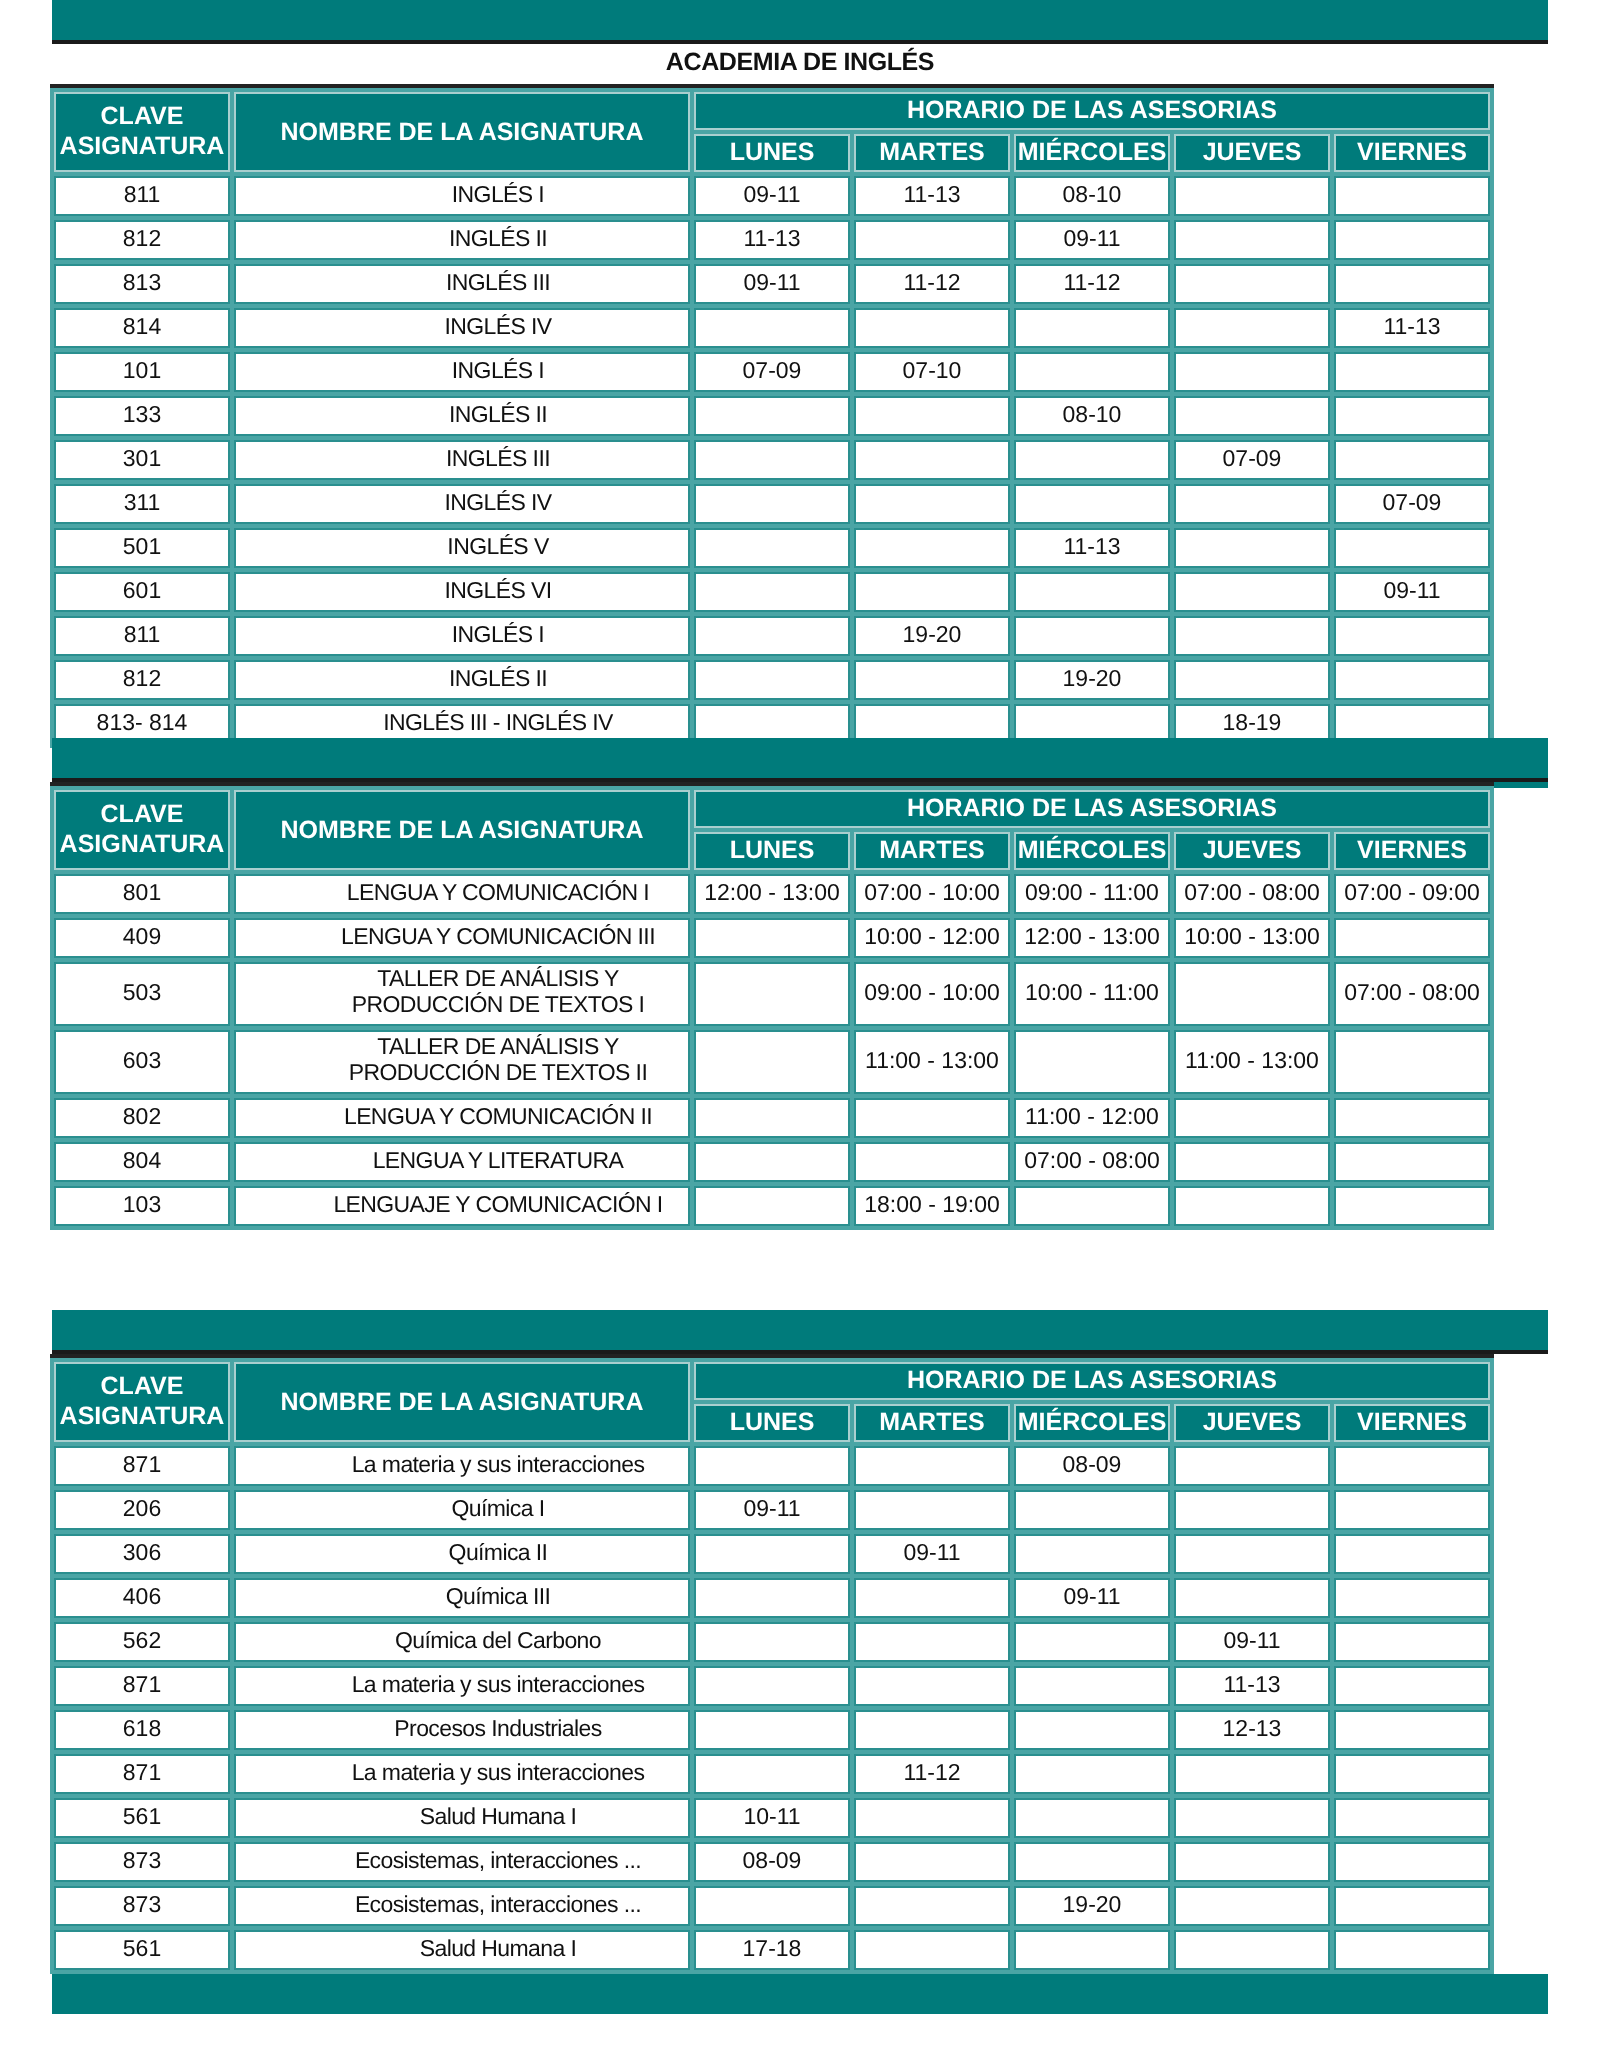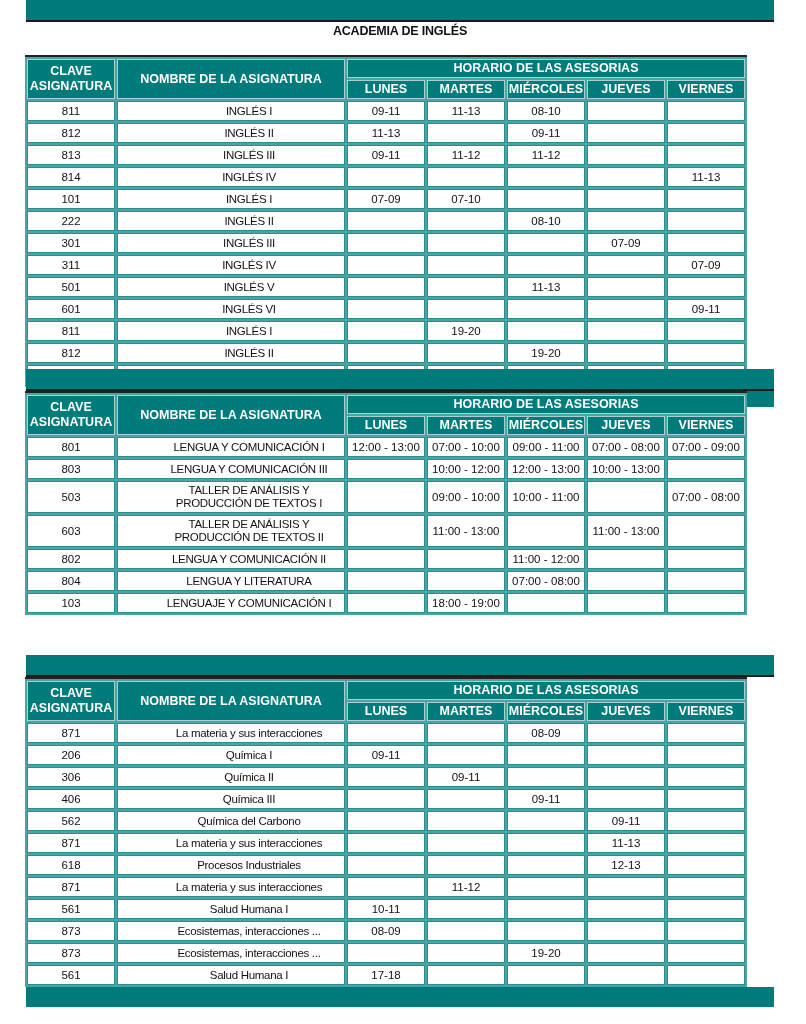--- a/index.html
+++ b/index.html
@@ -1,20 +1,20 @@
 <!DOCTYPE html>
 <html><head>
 <meta charset="utf-8">
 <style>
   html, body { margin: 0; padding: 0; background: #ffffff; }
   body { width: 806px; height: 1024px; position: relative; overflow: hidden;
          font-family: "Liberation Sans", sans-serif; color: #111; }
   .section { position: absolute; left: 26px; width: 748px; }
   .top-bar { height: 20px; background: #007b7b; border-bottom: 2px solid #1a1a1a; }
-  .acad-title { text-align: center; font-weight: bold; font-size: 12.5px; height: 33px; line-height: 18px;
+  .acad-title { text-align: center; font-weight: bold; font-size: 12.5px; height: 20px; line-height: 18px;
                 font-family: "Liberation Sans Narrow", "Liberation Sans", sans-serif; letter-spacing: -0.2px; }
   table.sched { border-collapse: separate; border-spacing: 2px; width: 708px; margin-left: -1px;
                 background: #4aa5a5; border-top: 2px solid #222; table-layout: fixed; }
   table.sched th { background: #007b7b; color: #ffffff; font-weight: bold; font-size: 12.5px;
                    border: 1px solid #a9cfcf; padding: 0; line-height: 15px; }
   table.sched td { background: #ffffff; font-size: 11.5px; text-align: center; border: 1px solid #2a8f8f;
                    padding: 0; height: 18px; line-height: 13px; }
   table.sched td.name { letter-spacing: -0.3px; padding-left: 36px; }
   .col-clave { width: 88px; } .col-name { width: 228px; }
   .col-day { width: 78px; }
@@ -92,21 +92,21 @@
           <tr>
             <td>101</td>
             <td class="name">INGLÉS I</td>
             <td>07-09</td>
             <td>07-10</td>
             <td></td>
             <td></td>
             <td></td>
           </tr>
           <tr>
-            <td>222</td>
+            <td>133</td>
             <td class="name">INGLÉS II</td>
             <td></td>
             <td></td>
             <td>08-10</td>
             <td></td>
             <td></td>
           </tr>
           <tr>
             <td>301</td>
             <td class="name">INGLÉS III</td>
@@ -204,21 +204,21 @@
           <tr>
             <td>801</td>
             <td class="name">LENGUA Y COMUNICACIÓN I</td>
             <td>12:00 - 13:00</td>
             <td>07:00 - 10:00</td>
             <td>09:00 - 11:00</td>
             <td>07:00 - 08:00</td>
             <td>07:00 - 09:00</td>
           </tr>
           <tr>
-            <td>803</td>
+            <td>409</td>
             <td class="name">LENGUA Y COMUNICACIÓN III</td>
             <td></td>
             <td>10:00 - 12:00</td>
             <td>12:00 - 13:00</td>
             <td>10:00 - 13:00</td>
             <td></td>
           </tr>
           <tr style="height:32px">
             <td>503</td>
             <td class="name">TALLER DE ANÁLISIS Y PRODUCCIÓN DE TEXTOS I</td>

